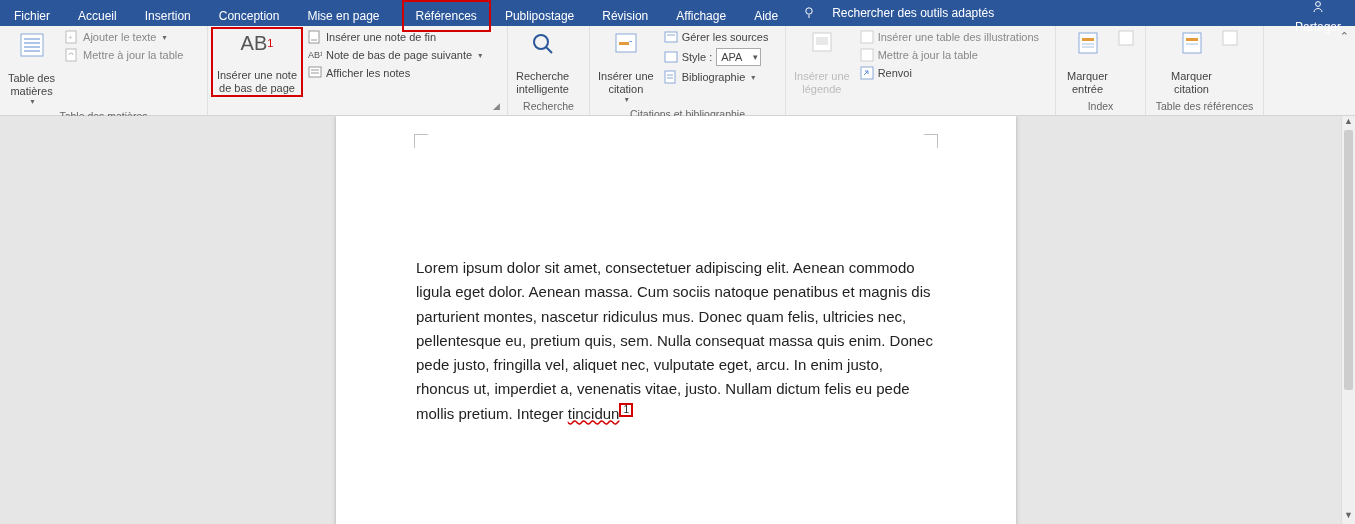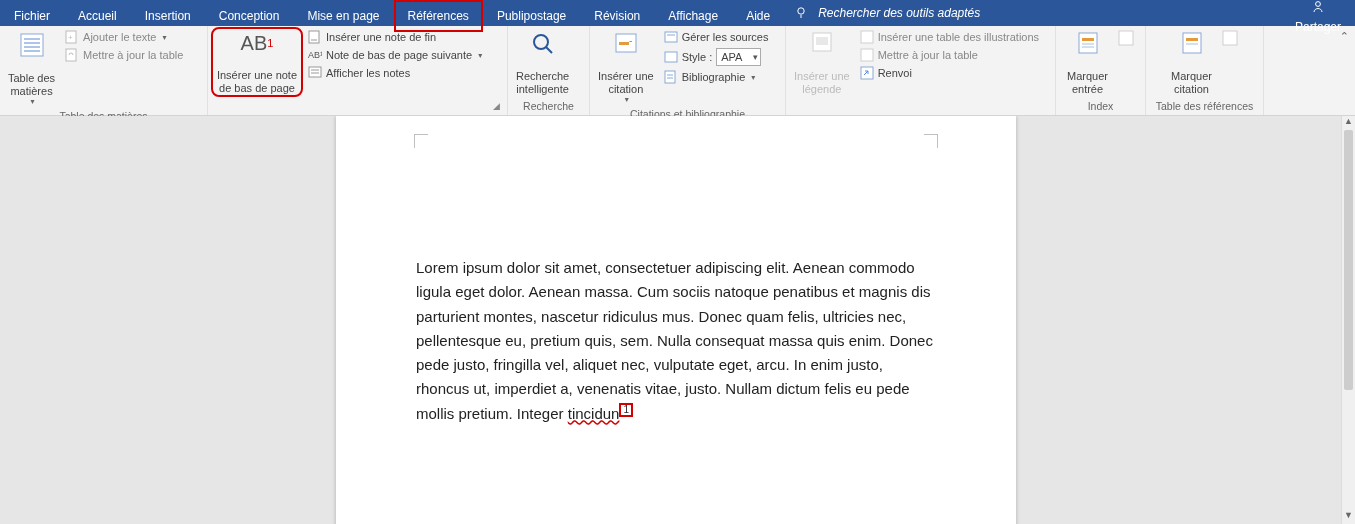--- a/index.html
+++ b/index.html
@@ -1,29 +1,29 @@
 <!DOCTYPE html>
 <html><head>
 <meta charset="utf-8">
 <style>
 * { margin: 0; padding: 0; box-sizing: border-box; font-family: "Segoe UI", Arial, sans-serif; }
 body { width: 1355px; height: 524px; background: #e6e6e6; overflow: hidden; position: relative; }
 
 .tabbar { background: #2b579a; height: 26px; display: flex; align-items: stretch; color: #fff; font-size: 12px; }
 .tabbar .tab { padding: 16px 14px; display: flex; align-items: center; cursor: pointer; position: relative; }
 .tabbar .spacer { flex: 1; }
-.tabbar .tellme { display: flex; align-items: center; gap: 10px; padding: 10px 10px; font-style: italic; }
+.tabbar .tellme { display: flex; align-items: center; gap: 16px; padding: 10px 10px; }
 .tabbar .share { display: flex; align-items: center; gap: 6px; padding: 0 14px; flex-direction: column; }
-.red-box-tab { outline: 2px solid #d40000; outline-offset: -2px; }
+.red-box-tab { outline: 2px solid #d40000; outline-offset: -2px; margin-left: 8px; }
 
 .ribbon { background: #f3f3f3; height: 90px; display: flex; border-bottom: 1px solid #d4d4d4; font-size: 11px; color: #444; }
 .group { border-right: 1px solid #e1e1e1; display: flex; flex-direction: column; justify-content: space-between; padding: 2px 4px 0 4px; position: relative; }
 .group-label { text-align: center; font-size: 10.5px; color: #666; padding: 2px 0 3px 0; white-space: nowrap; }
 .group-body { display: flex; align-items: flex-start; gap: 2px; flex: 1; }
-.bigbtn { display: flex; flex-direction: column; align-items: center; justify-content: center; text-align: center; padding: 2px 4px; min-width: 48px; line-height: 1.15; cursor: pointer; border-radius: 7px; }
+.bigbtn { display: flex; flex-direction: column; align-items: center; justify-content: center; text-align: center; padding: 2px 4px; min-width: 48px; line-height: 1.15; cursor: pointer; }
 .bigbtn .lbl { margin-top: 12px; font-size: 11px; color: #444; }
 .smallbtns { display: flex; flex-direction: column; gap: 0; }
 .smallbtn { display: flex; align-items: center; gap: 4px; padding: 2px 4px; cursor: pointer; white-space: nowrap; color:#888; }
 .smallbtn.enabled { color:#444; }
 .icon { display: inline-flex; align-items: center; justify-content: center; }
 .launcher { position: absolute; right: 2px; bottom: 2px; width: 12px; height: 12px; color: #888; font-size: 9px; cursor: pointer; }
 .red-box-btn { outline: 2px solid #d40000; outline-offset: -1px; }
 .dropdown-arrow { font-size: 8px; margin-left: 2px; color: #666; }
 .style-select { border: 1px solid #ababab; background: #fff; font-size: 11px; padding: 0 18px 0 4px; height: 18px; display: inline-flex; align-items: center; position: relative; cursor: pointer; }
 .style-select::after { content: "▾"; position: absolute; right: 3px; font-size: 9px; color: #555; }

